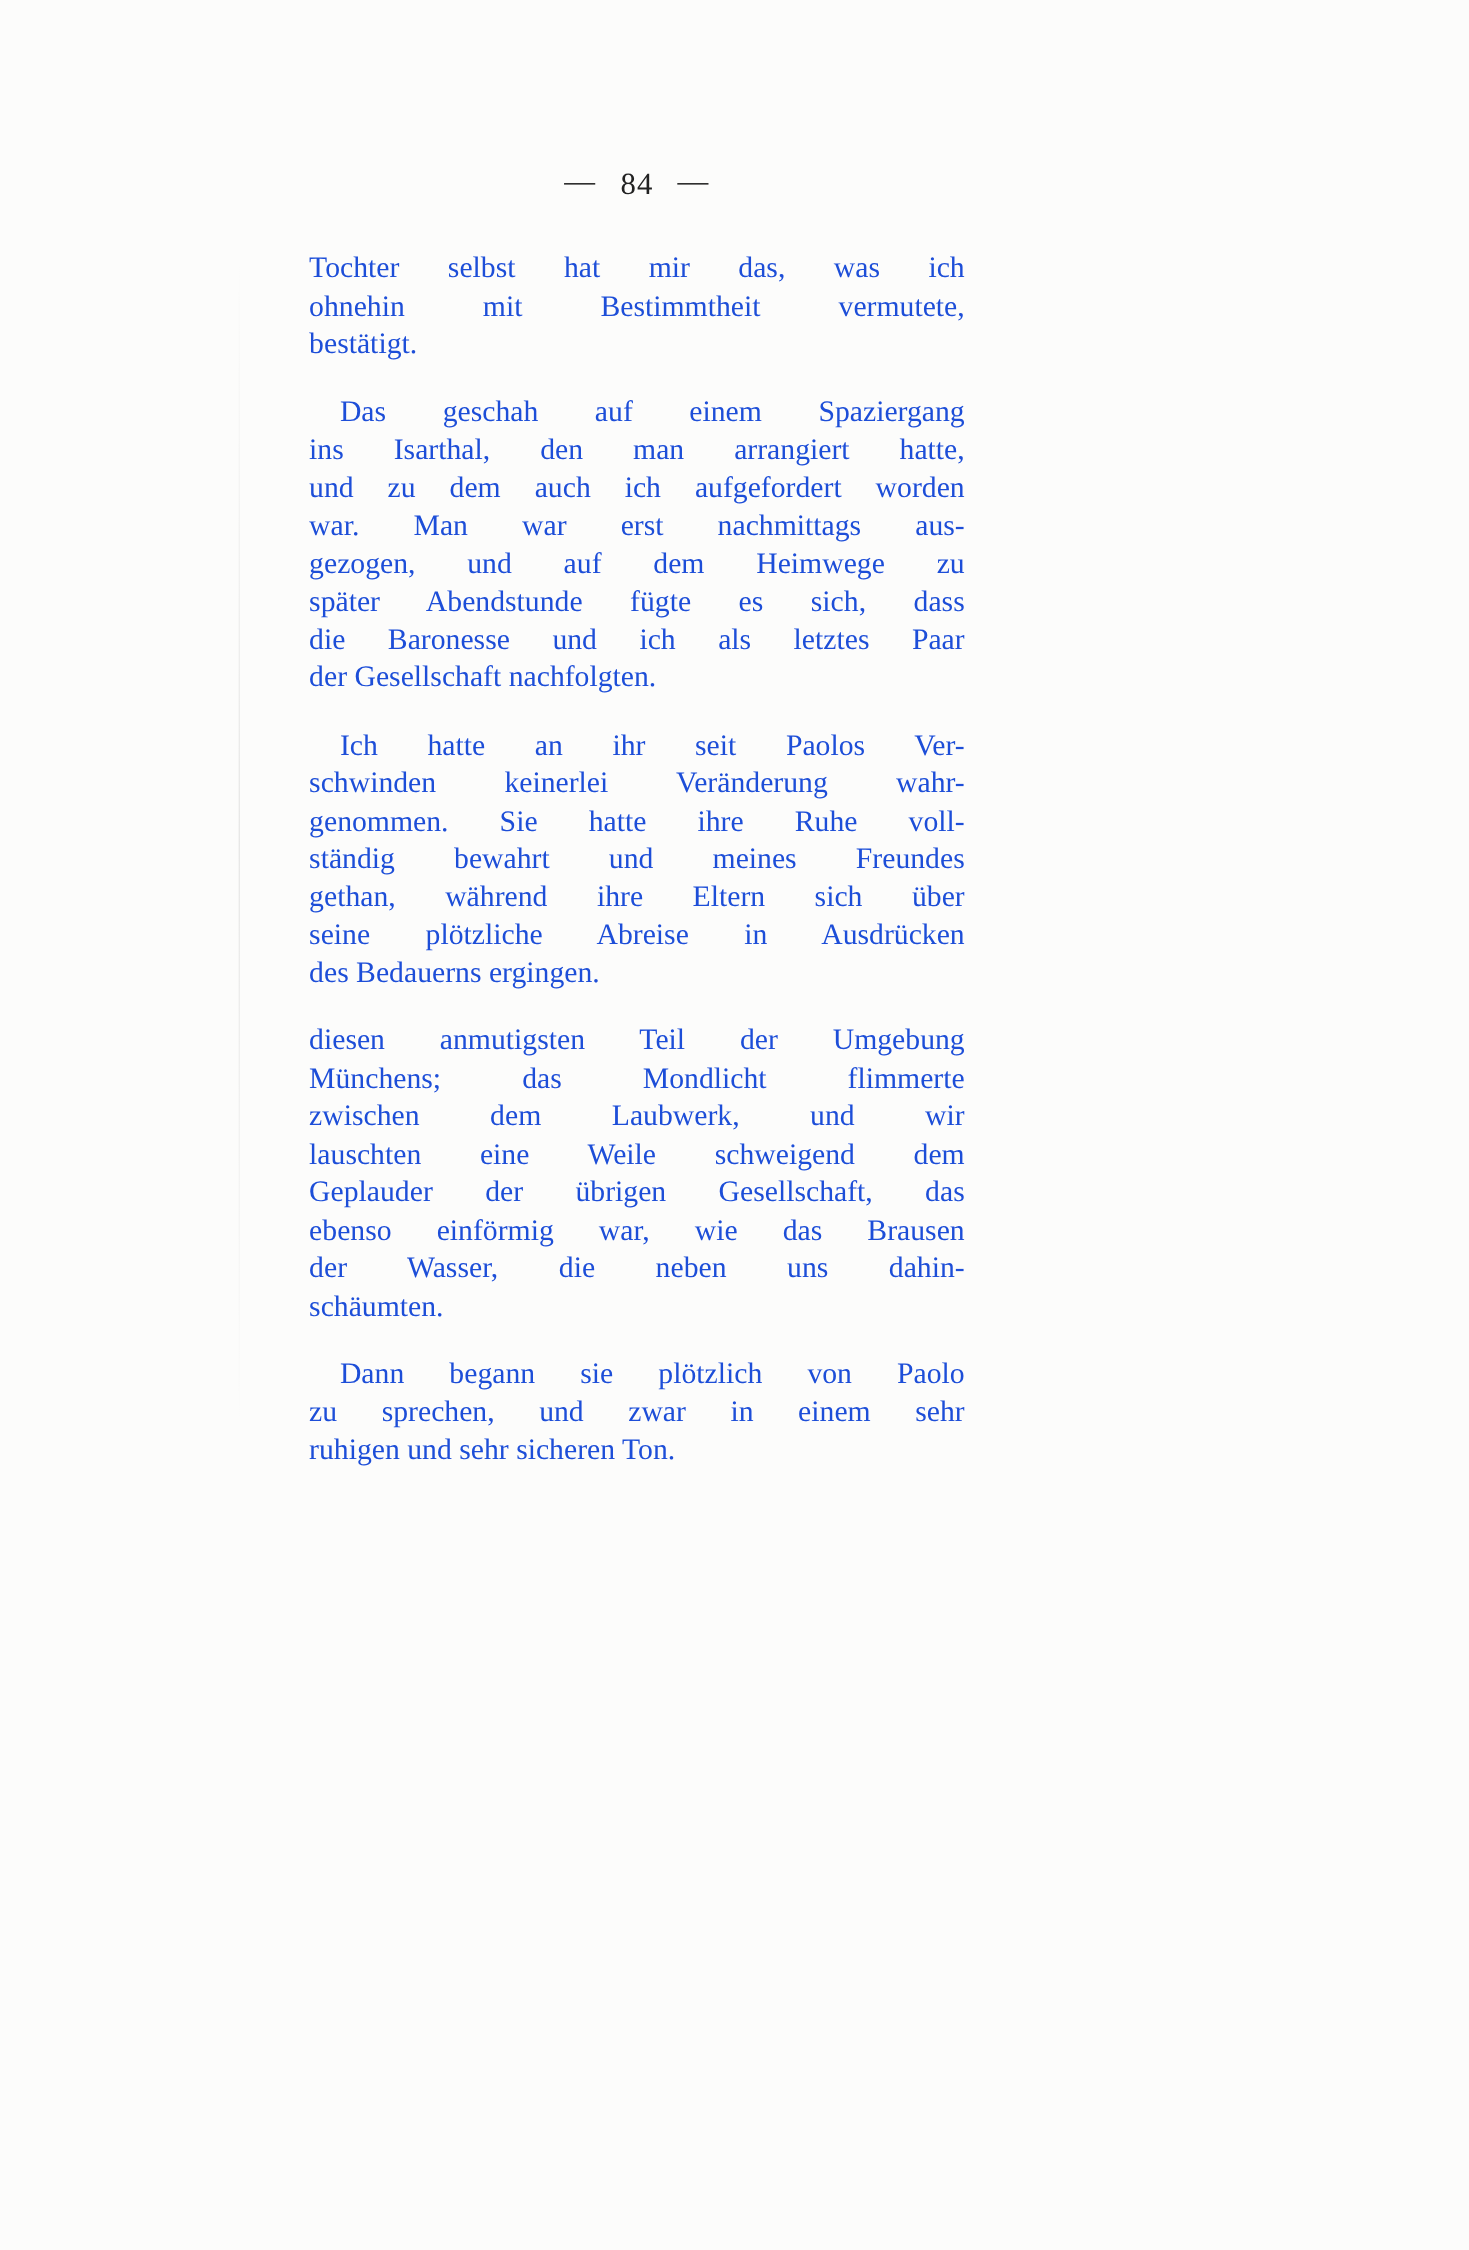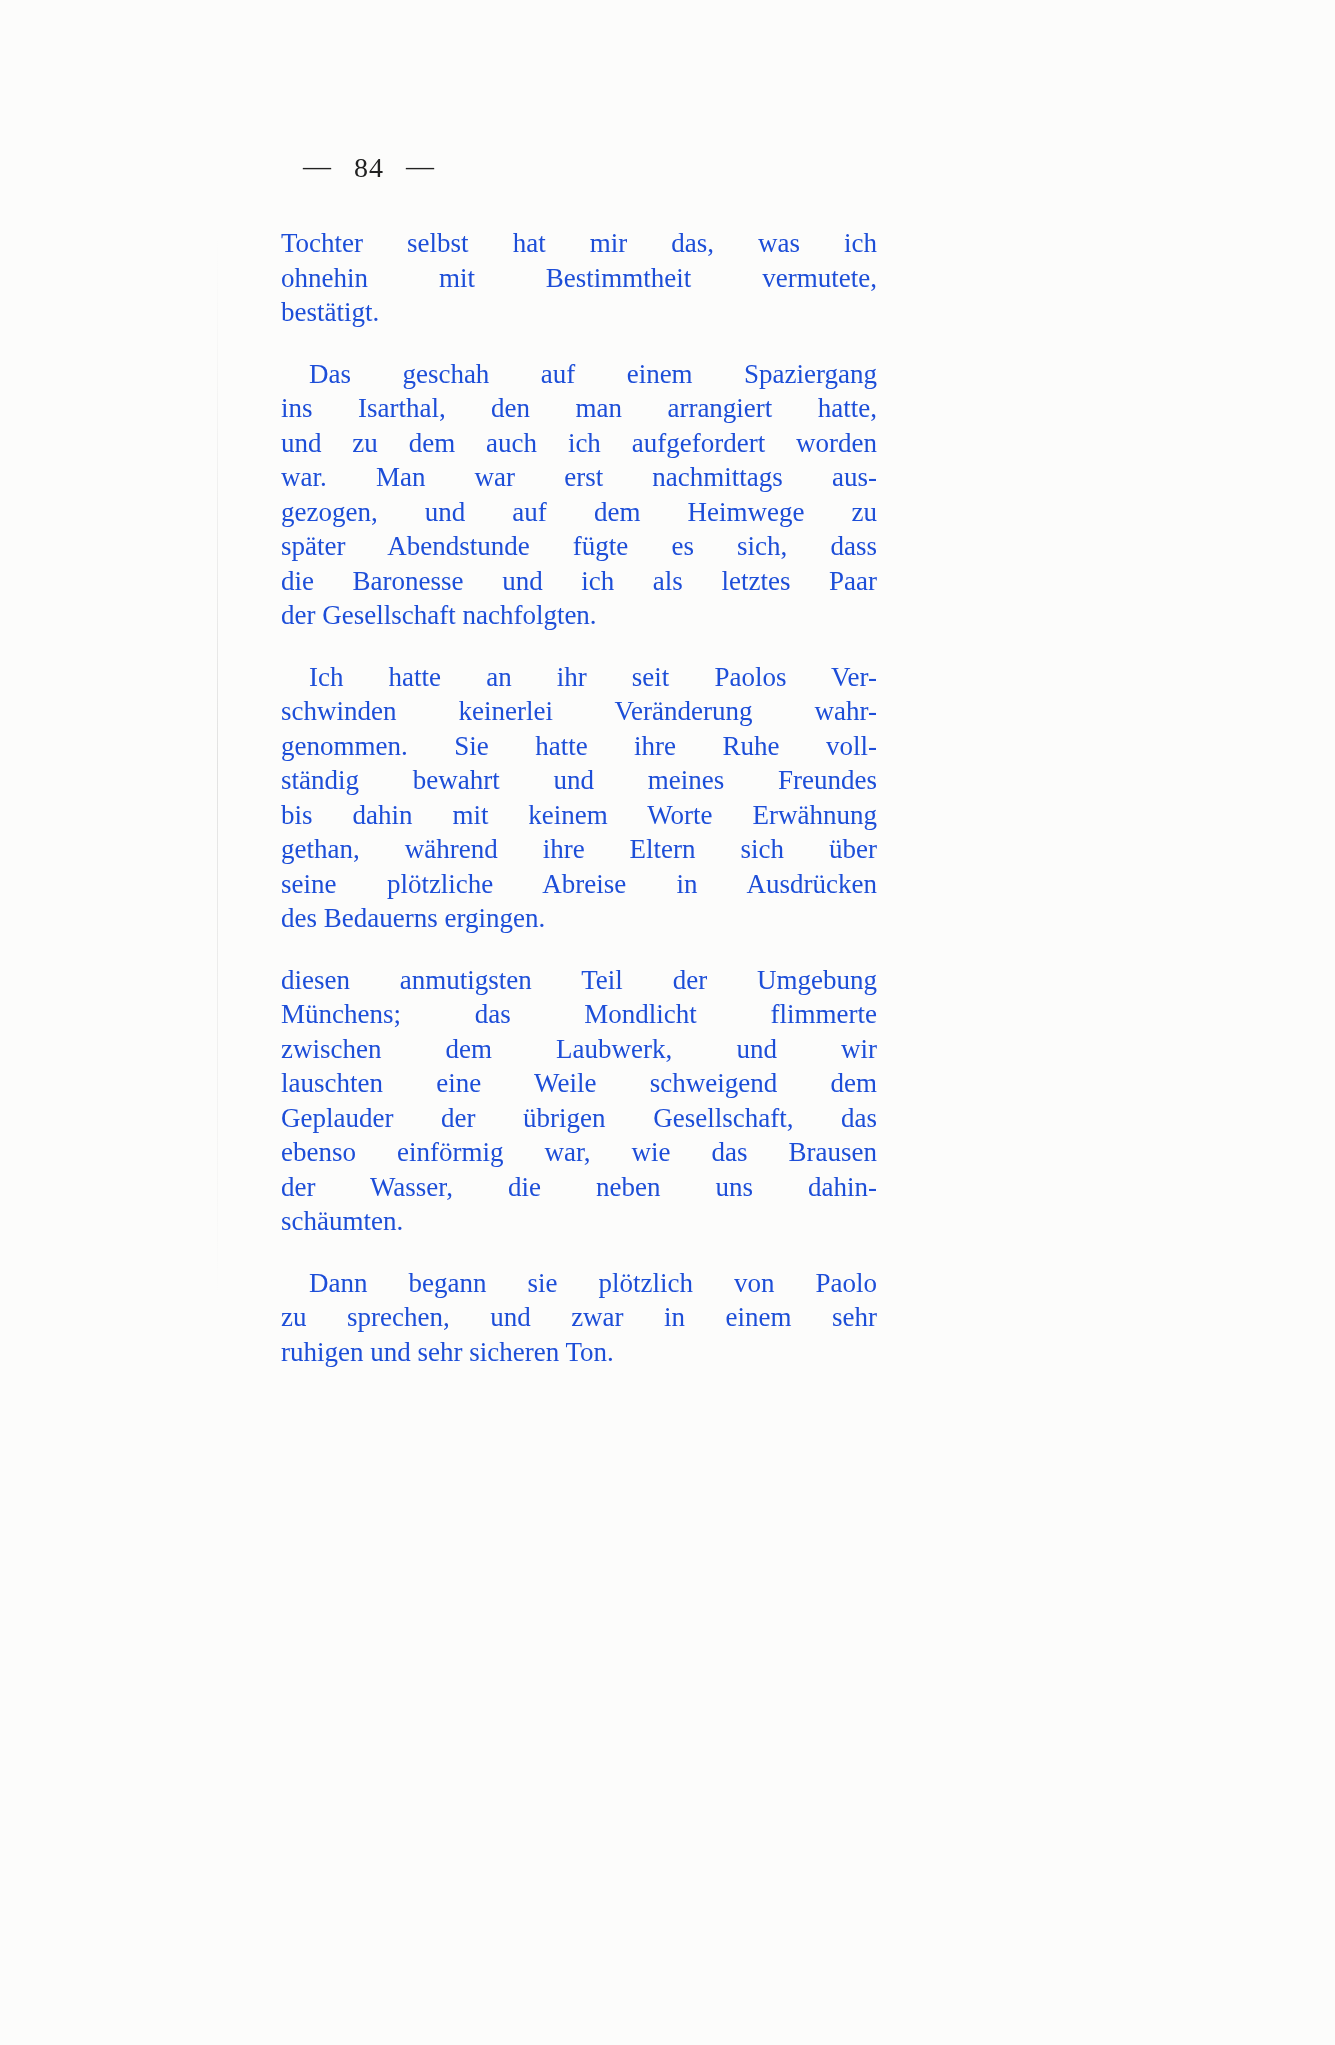--- a/index.html
+++ b/index.html
@@ -23,20 +23,21 @@
     height: 1070px;
     background: linear-gradient(to bottom, rgba(0,0,0,0), rgba(0,0,0,0.10), rgba(0,0,0,0));
   }
   .text-column {
     position: absolute;
     left: 281px;
     top: 152px;
     width: 596px;
   }
   .page-header {
+    text-align: center;
     font-size: 28px;
     letter-spacing: 1px;
     margin-bottom: 42px;
     color: #222;
   }
   .page-header .dash {
     display: inline-block;
     margin: 0 22px;
     transform: translateY(-2px);
   }
@@ -97,21 +98,20 @@
       <div class="line">die Baronesse und ich als letztes Paar</div>
       <div class="line last">der Gesellschaft nachfolgten.</div>
     <p></p>
 
     <p class="para">
       </p>
       <div class="line indent">Ich hatte an ihr seit Paolos Ver-</div>
       <div class="line">schwinden keinerlei Veränderung wahr-</div>
       <div class="line">genommen. Sie hatte ihre Ruhe voll-</div>
       <div class="line">ständig bewahrt und meines Freundes</div>
-      <div class="line">bis dahin mit keinem Worte Erwähnung</div>
       <div class="line">gethan, während ihre Eltern sich über</div>
       <div class="line">seine plötzliche Abreise in Ausdrücken</div>
       <div class="line last">des Bedauerns ergingen.</div>
     <p></p>
 
     <p class="para">
       </p>
       <div class="line">diesen anmutigsten Teil der Umgebung</div>
       <div class="line">Münchens; das Mondlicht flimmerte</div>
       <div class="line">zwischen dem Laubwerk, und wir</div>

